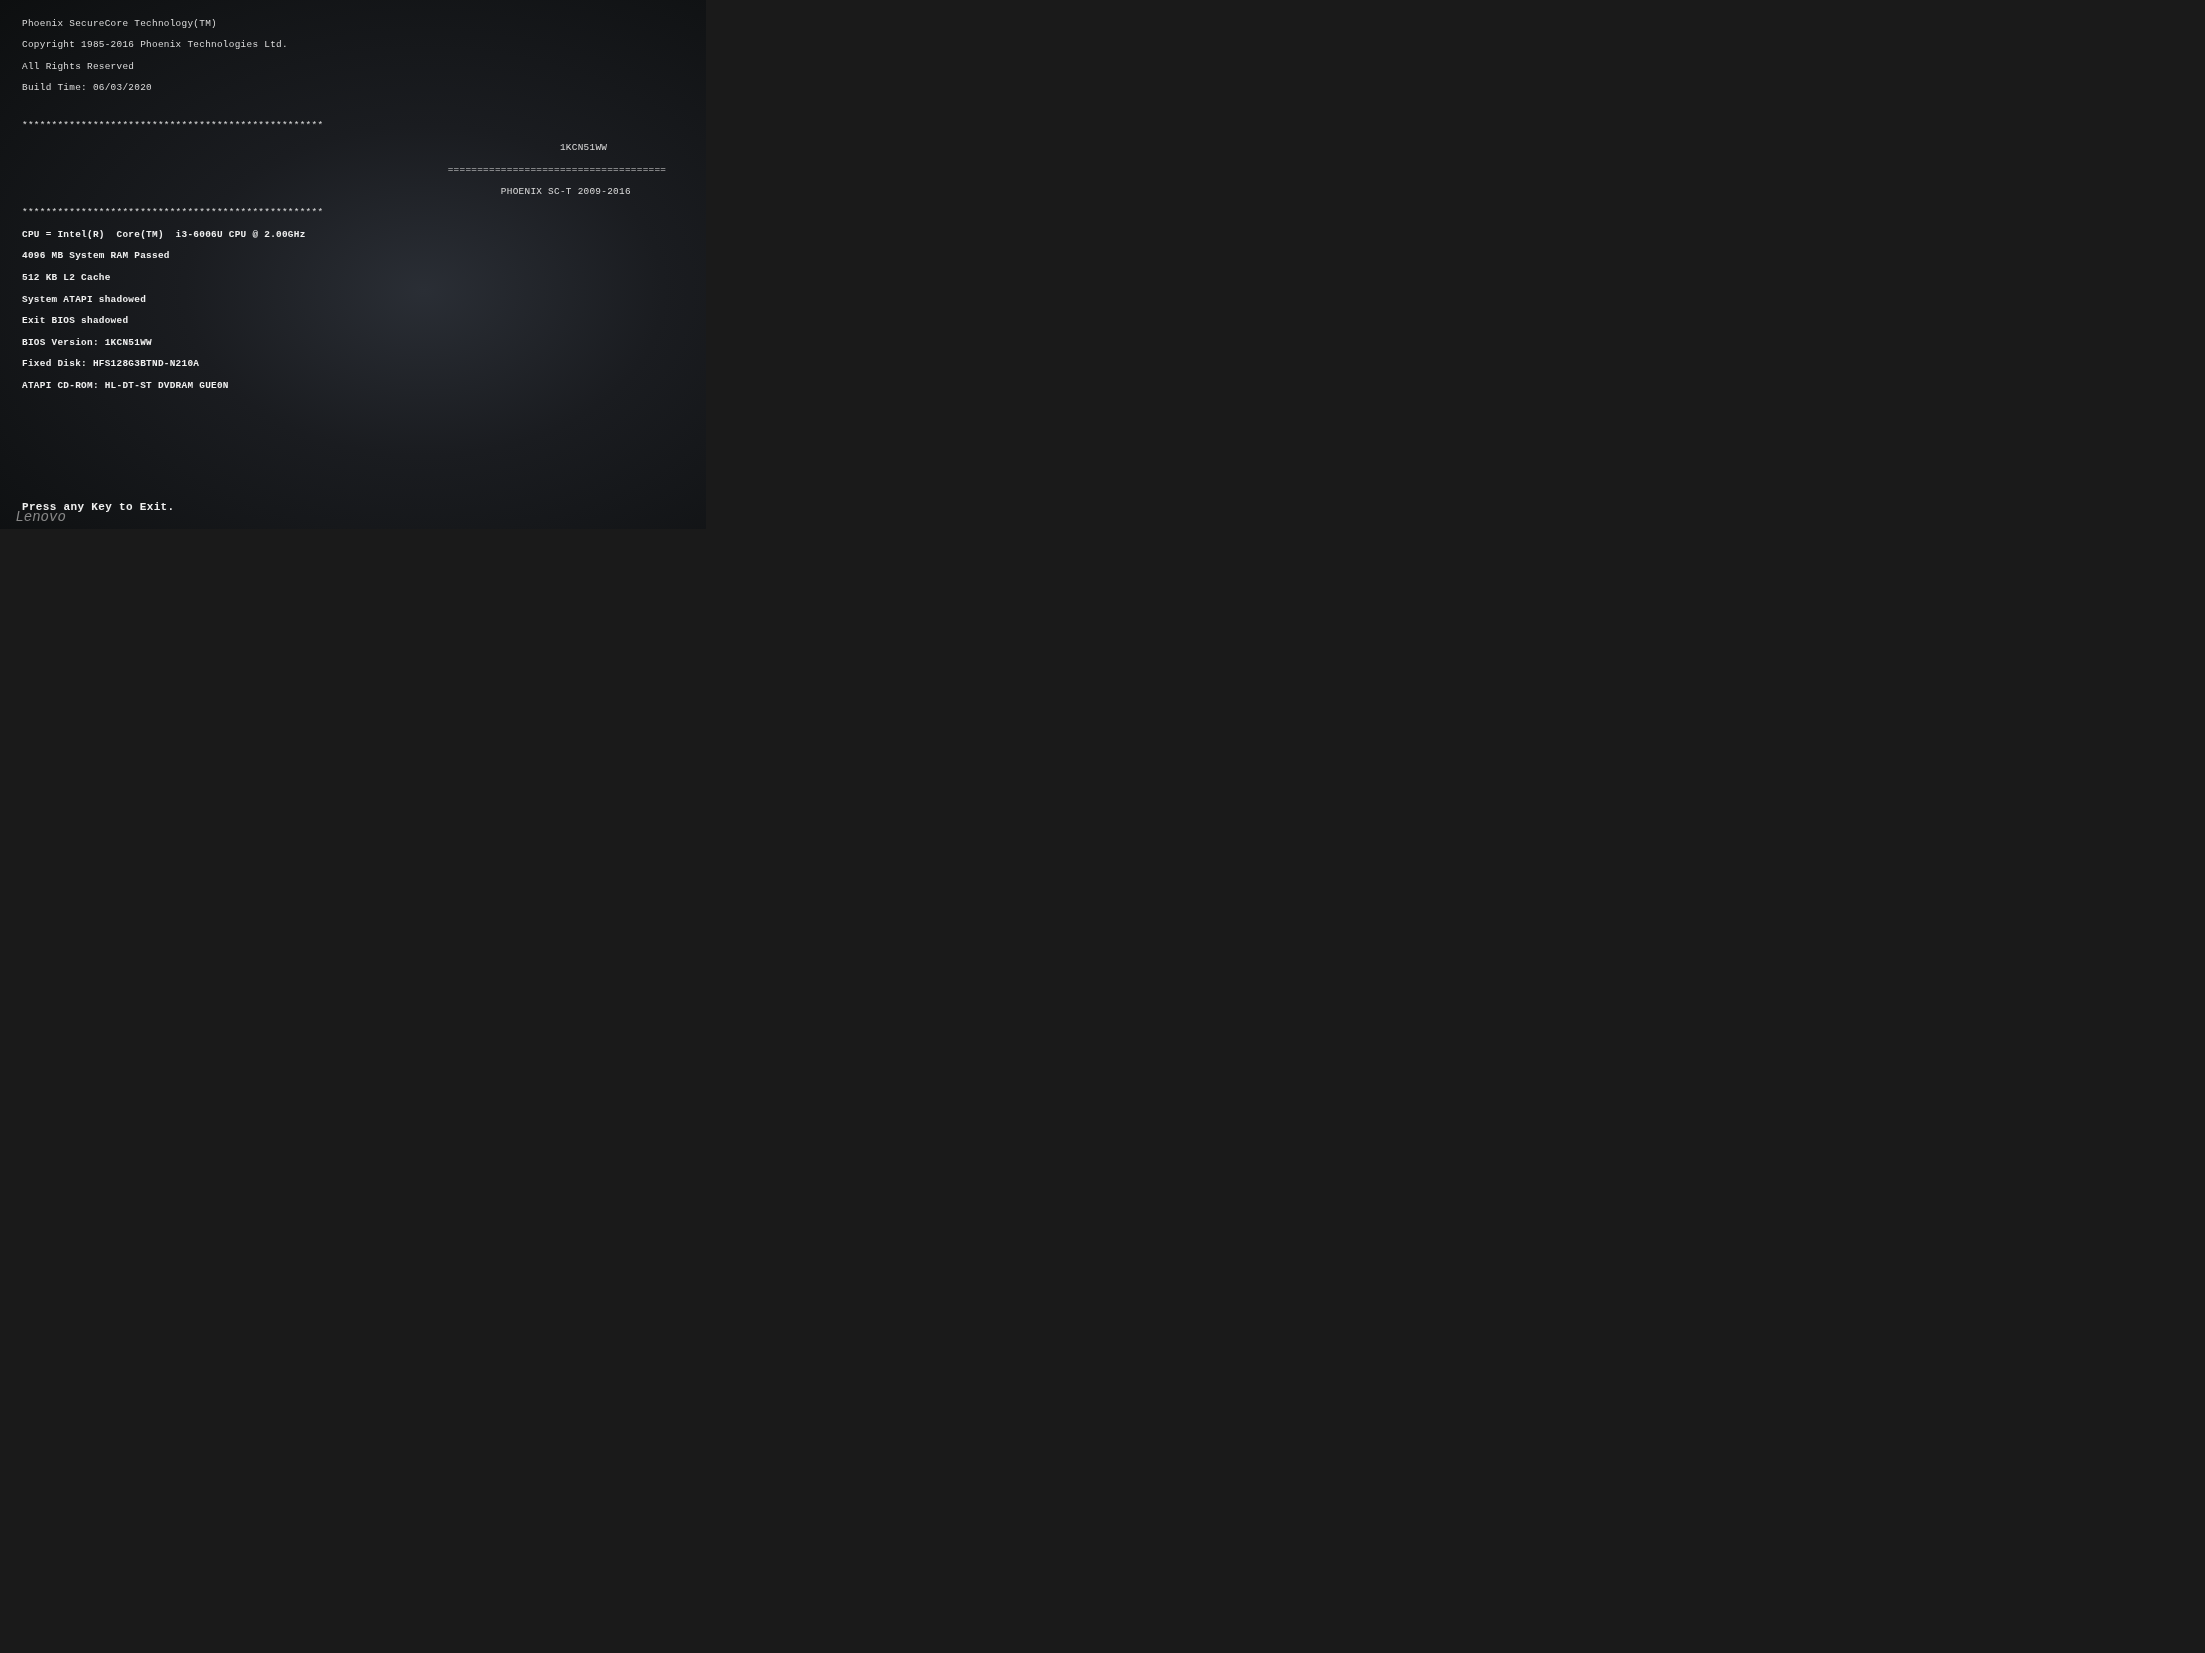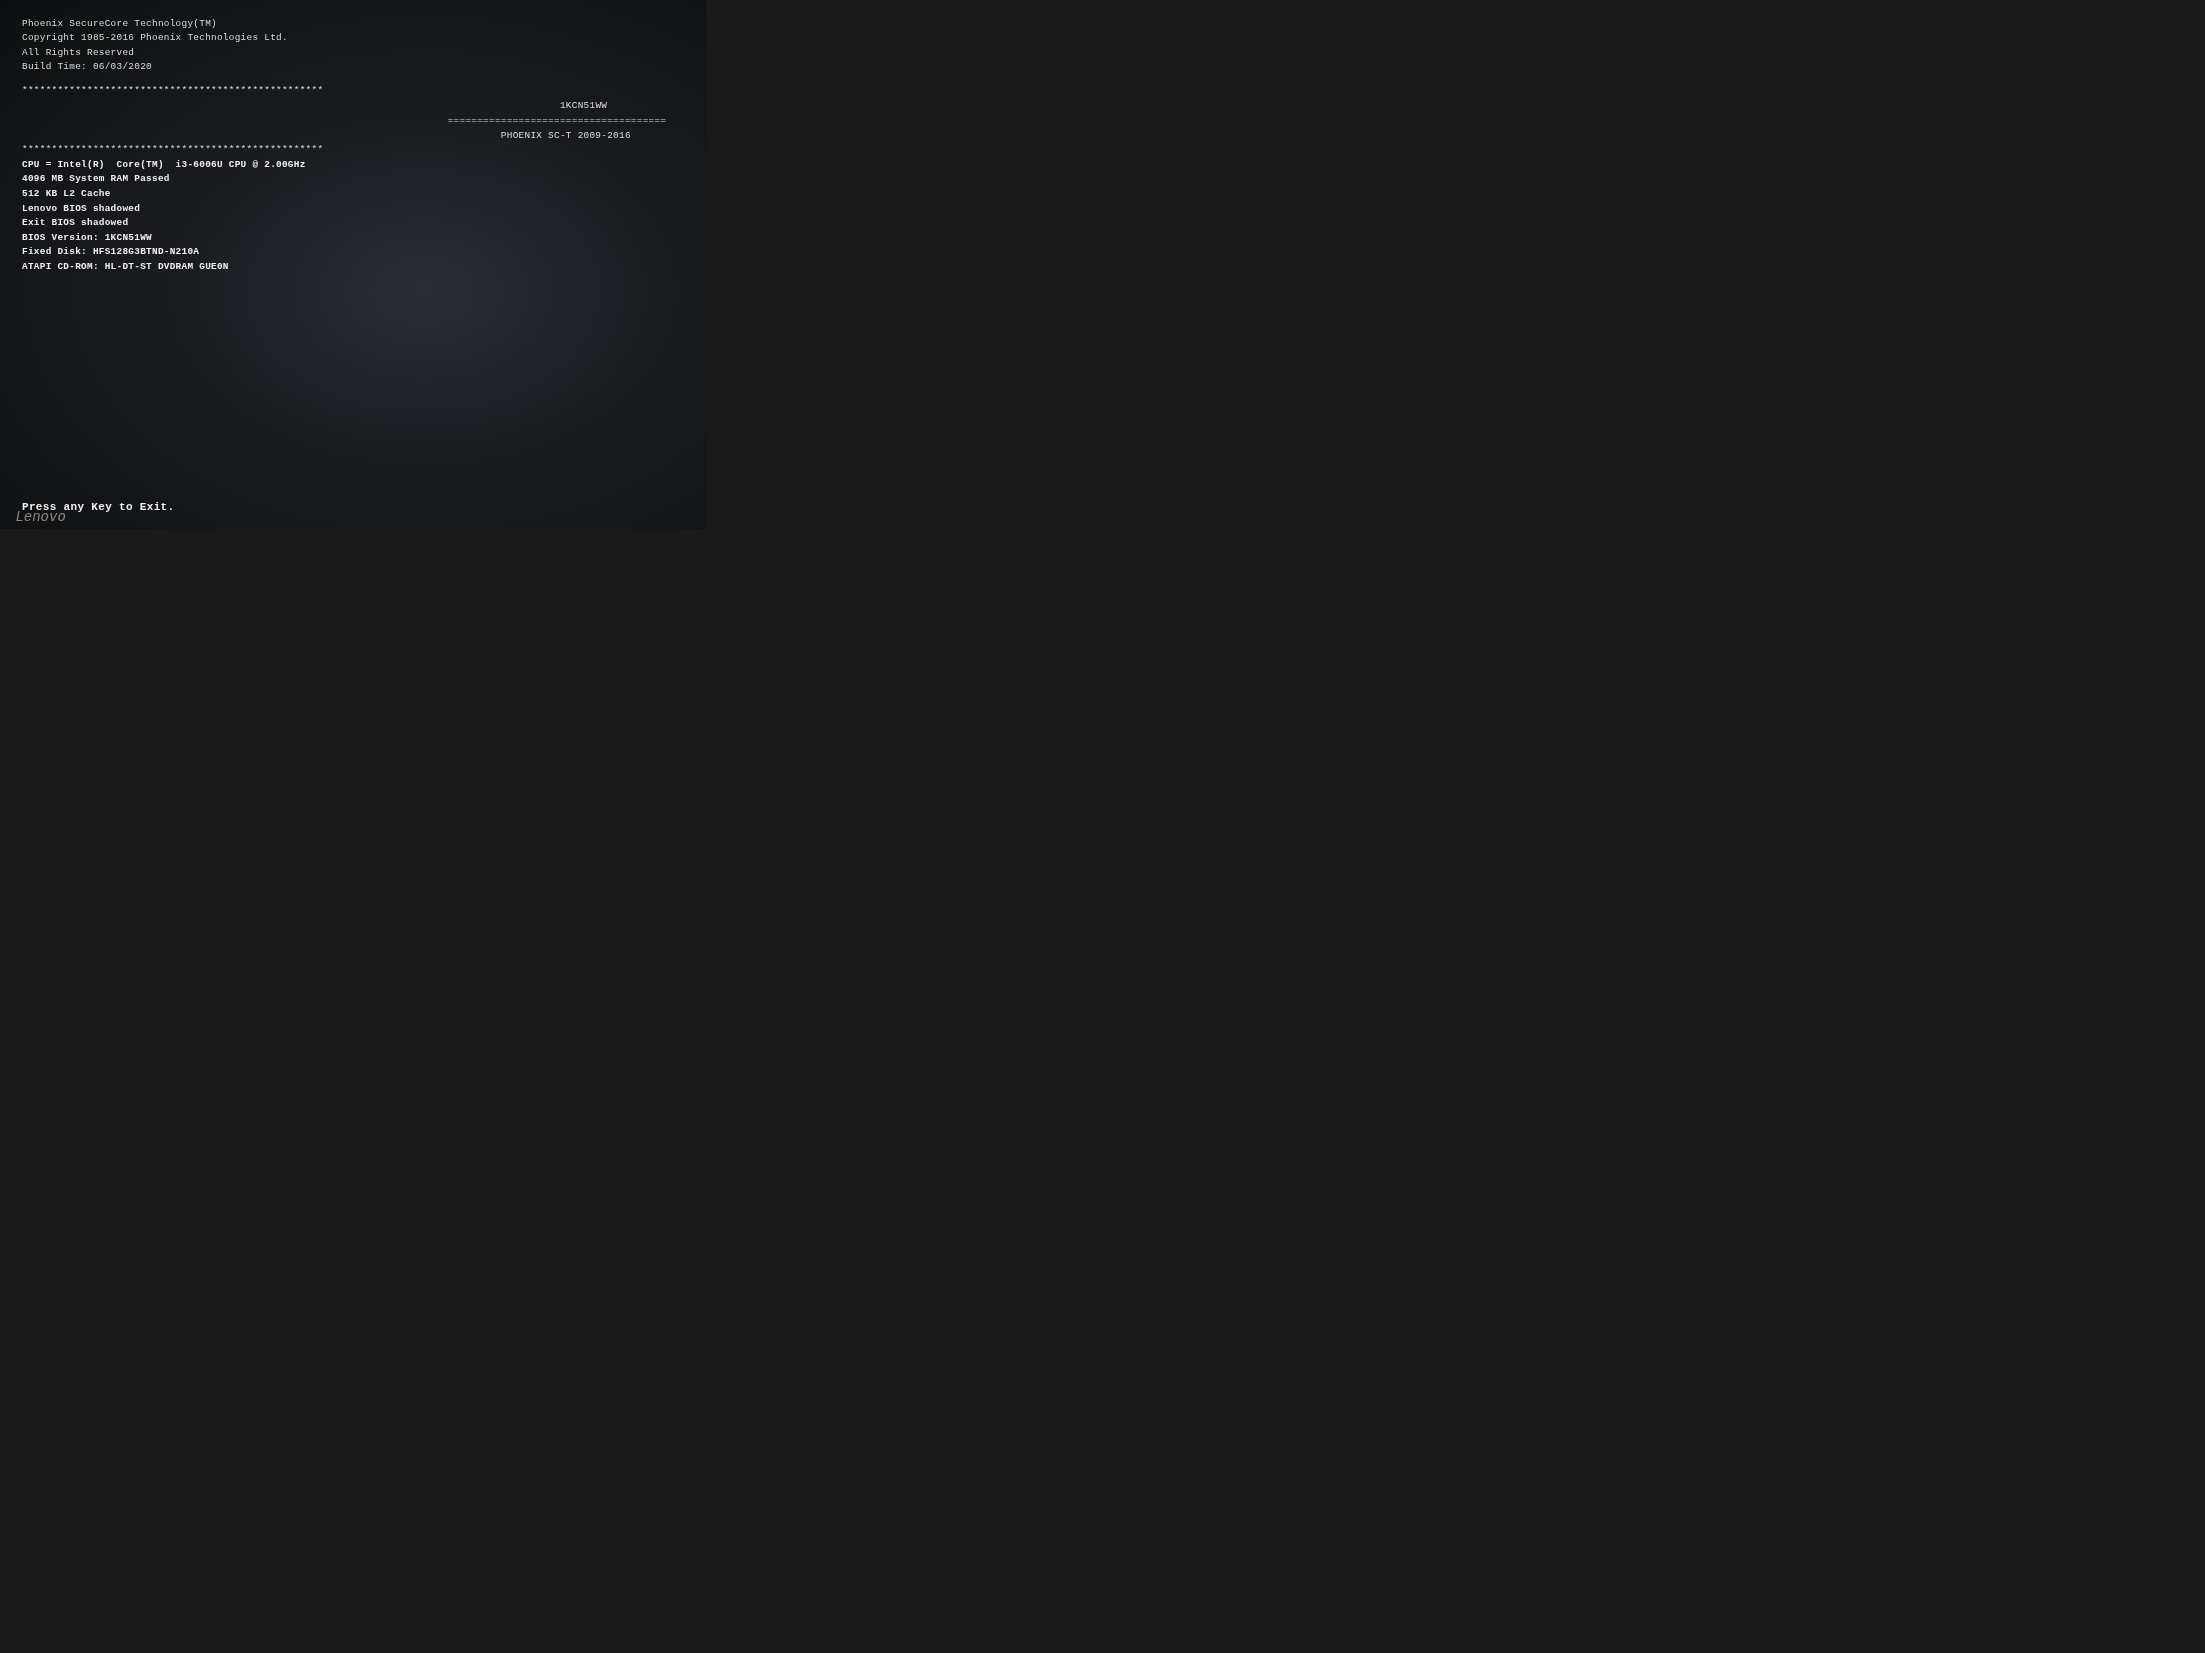--- a/index.html
+++ b/index.html
@@ -27,20 +27,21 @@
       padding: 16.5px 22px 11px 22px;
       font-family: 'Courier New', Courier, monospace;
       color: #e8e8e8;
       position: relative;
     }
 
     .bios-content {
       flex: 1;
       display: flex;
       flex-direction: column;
+      gap: 7px;
     }
 
     .bios-line {
       font-size: 9.4px;
       line-height: 1.55;
       color: #dcdcdc;
       white-space: pre;
       letter-spacing: 0.03em;
     }
 
@@ -108,21 +109,21 @@
 
     <div class="stars-line">***************************************************</div>
     <div class="center-line">             1KCN51WW             </div>
     <div class="center-line">   =====================================   </div>
     <div class="center-line">         PHOENIX SC-T 2009-2016         </div>
     <div class="stars-line">***************************************************</div>
 
     <div class="bios-line bold">CPU = Intel(R)  Core(TM)  i3-6006U CPU @ 2.00GHz</div>
     <div class="bios-line bold">4096 MB System RAM Passed</div>
     <div class="bios-line bold">512 KB L2 Cache</div>
-    <div class="bios-line bold">Lenovo BIOS shadowed</div>
+    <div class="bios-line bold">System ATAPI shadowed</div>
     <div class="bios-line bold">Exit BIOS shadowed</div>
     <div class="bios-line bold">BIOS Version: 1KCN51WW</div>
     <div class="bios-line bold">Fixed Disk: HFS128G3BTND-N210A</div>
     <div class="bios-line bold">ATAPI CD-ROM: HL-DT-ST DVDRAM GUE0N</div>
 
     <div class="bottom-section">
       <div class="press-line">Press any Key to Exit.</div>
     </div>
   </div>
 

